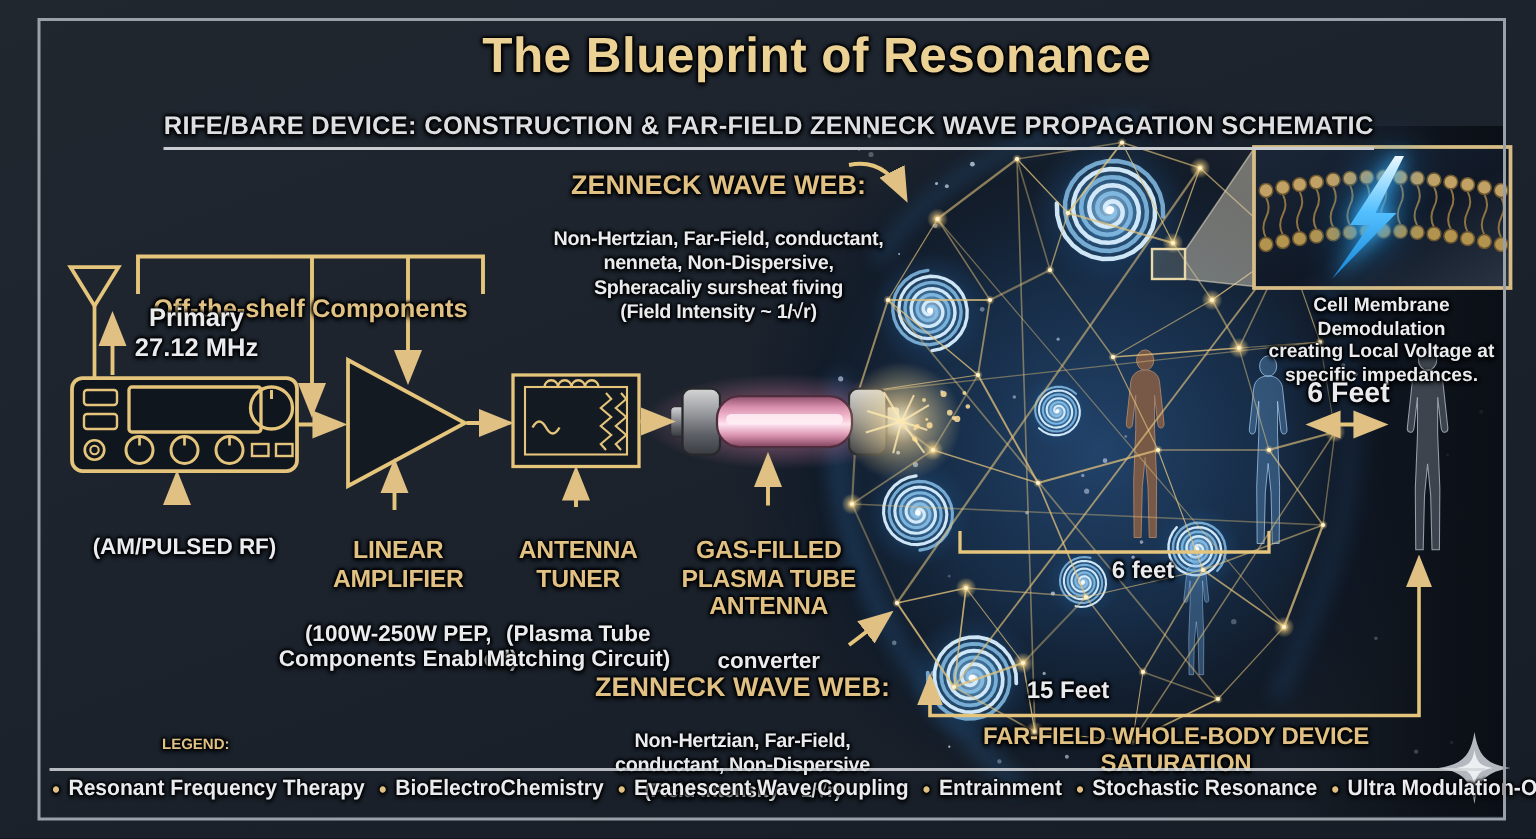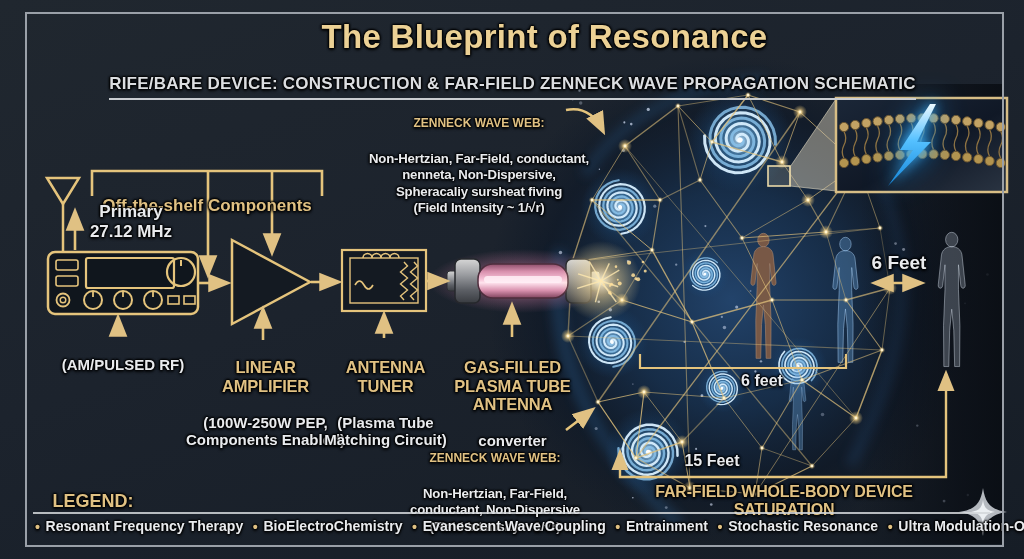--- a/index.html
+++ b/index.html
@@ -14,21 +14,21 @@
      text-shadow:0 0 3px #000,0 2px 3px rgba(0,0,0,.9),0 -1px 2px rgba(0,0,0,.8),1px 0 2px rgba(0,0,0,.8),-1px 0 2px rgba(0,0,0,.8);
      white-space:pre-line;line-height:1.15;}
   .gold{color:var(--gold);} .tg{color:var(--tgold);padding-left:32px;} .wh{color:var(--white);}
   .title{left:25px;top:18px;width:975px;font-size:33px;letter-spacing:.3px;}
   .subtitle-row{left:25px;top:56px;width:975px;}
   .subtitle-row span{display:inline-block;border-bottom:2.5px solid #c9ccd0;padding-bottom:4px;
      font-size:17px;color:#dcdee1;letter-spacing:.2px;}
   .complbl .sub{display:block;font-weight:bold;}
   .lbl-g{font-size:16.5px;line-height:18.5px;letter-spacing:-.2px;}
   .lbl-w{font-size:15px;line-height:17.5px;}
-  .zen-title{font-size:12px;line-height:18px;}
+  .zen-title{font-size:18px;line-height:18px;}
   .zen-lines{font-size:13.2px;line-height:16.4px;letter-spacing:-.2px;}
   .legend-row{display:flex;align-items:center;transform:scaleX(.95);transform-origin:left center;
      font-size:14.8px;white-space:nowrap;}
   .legend-row .bullet{color:var(--gold);margin:0 6px 0 10px;font-size:15px;}
   .legend-row .bullet:first-child{margin-left:2px;}
   .legend-row .item{color:var(--white);}
   .underline{position:absolute;left:33px;top:512px;width:957px;height:2px;background:#d4d7da;opacity:.85;z-index:20;}
 </style>
 </head>
 <body>
@@ -553,27 +553,30 @@
 Spheracaliy sursheat fiving
 (Field Intensity ~ 1/√r)</span>
   </div>
   <div class="t" style="left:389px;top:431px;width:212px;">
     <span class="gold zen-title" style="display:block">ZENNECK WAVE WEB:</span>
     <span class="wh zen-lines" style="display:block">Non-Hertzian, Far-Field,
 conductant, Non-Dispersive
 (Field Intensity ~ 1/√r)</span>
   </div>
 
+  <div class="t wh" style="left:832px;top:195px;width:178px;font-size:12.8px;line-height:15.5px;">Cell Membrane Demodulation
+creating Local Voltage at
+specific impedances.</div>
 
   <div class="t wh" style="left:864px;top:252px;width:70px;font-size:19px;">6 Feet</div>
   <div class="t wh" style="left:726px;top:372px;width:72px;font-size:16px;">6 feet</div>
   <div class="t wh" style="left:674px;top:452px;width:76px;font-size:16px;">15 Feet</div>
   <div class="t gold" style="left:612px;top:483px;width:344px;font-size:16px;letter-spacing:-.2px;">FAR-FIELD WHOLE-BODY DEVICE SATURATION</div>
 
-  <div class="t gold" style="left:33px;top:491px;width:120px;text-align:center;font-size:18px;">LEGEND:</div>
+  <div class="t gold" style="left:33px;top:491px;width:120px;text-align:right;font-size:10px;">LEGEND:</div>
   <div class="underline"></div>
   <div class="t legend-row" style="left:33px;top:518px;width:990px;text-align:left;">
     <span class="bullet">•</span>
       <span class="item">Resonant Frequency Therapy</span>
     <span class="bullet">•</span>
       <span class="item">BioElectroChemistry</span>
     <span class="bullet">•</span>
       <span class="item">Evanescent Wave Coupling</span>
     <span class="bullet">•</span>
       <span class="item">Entrainment</span>

